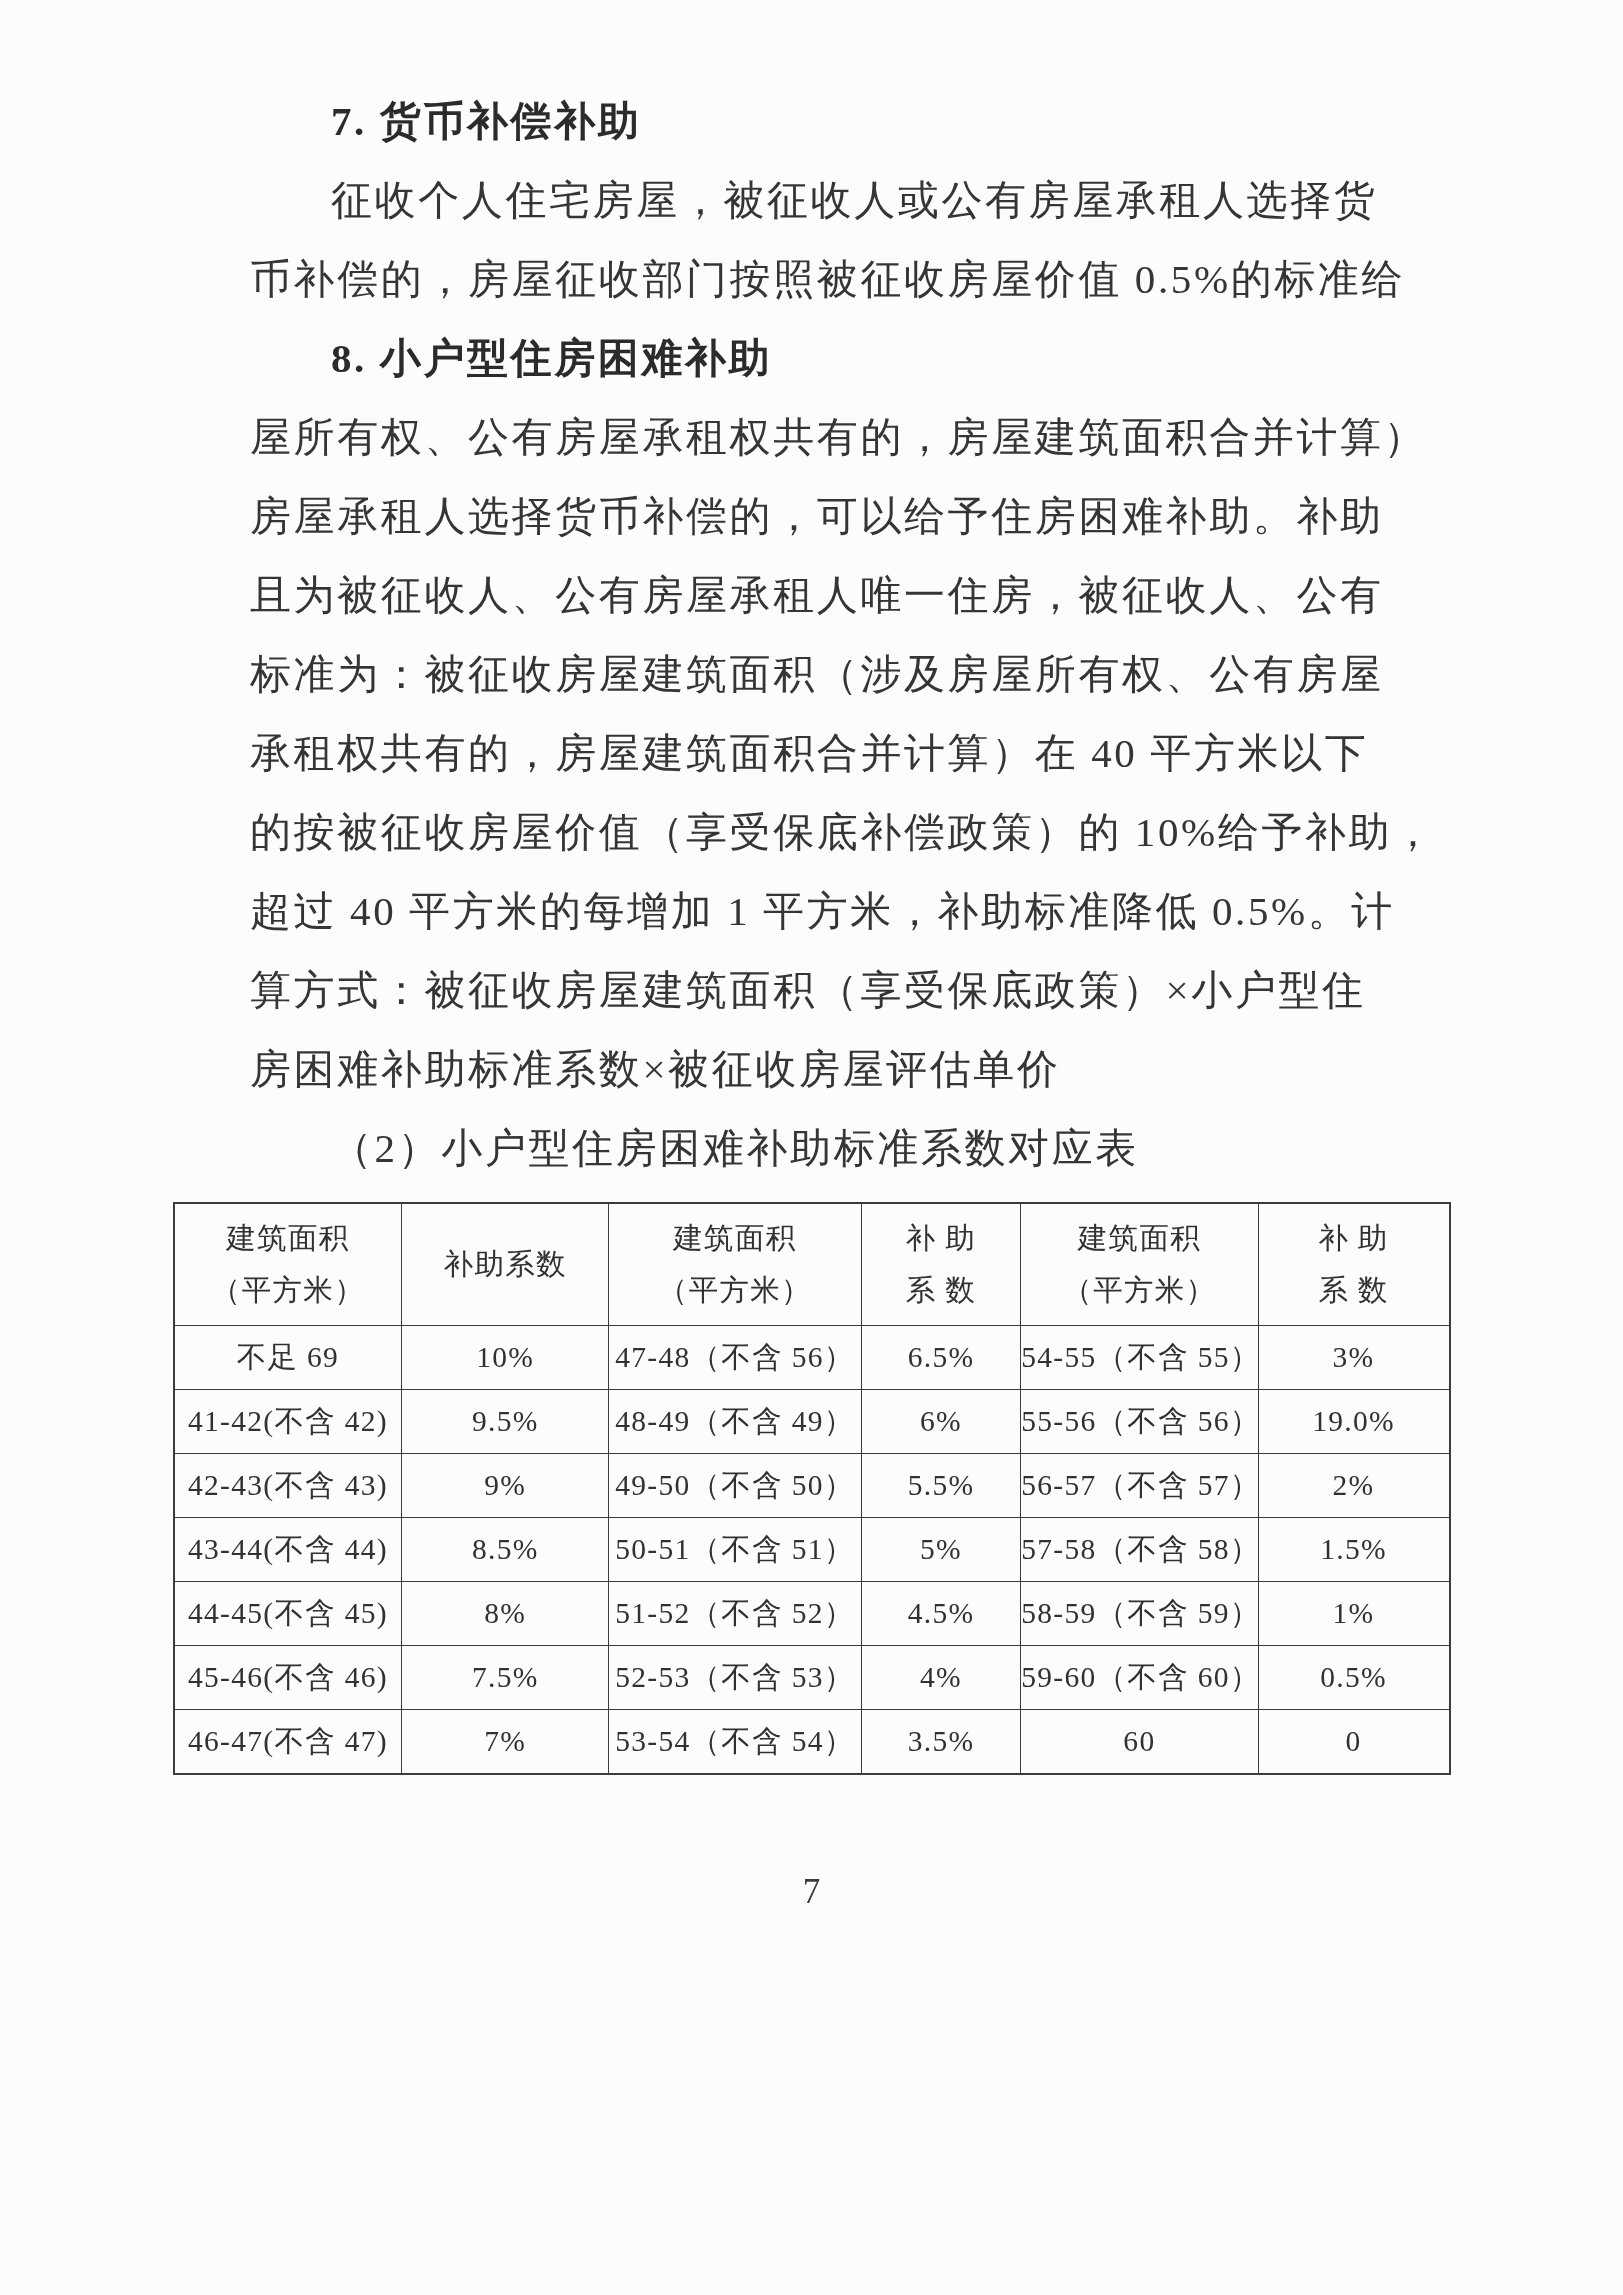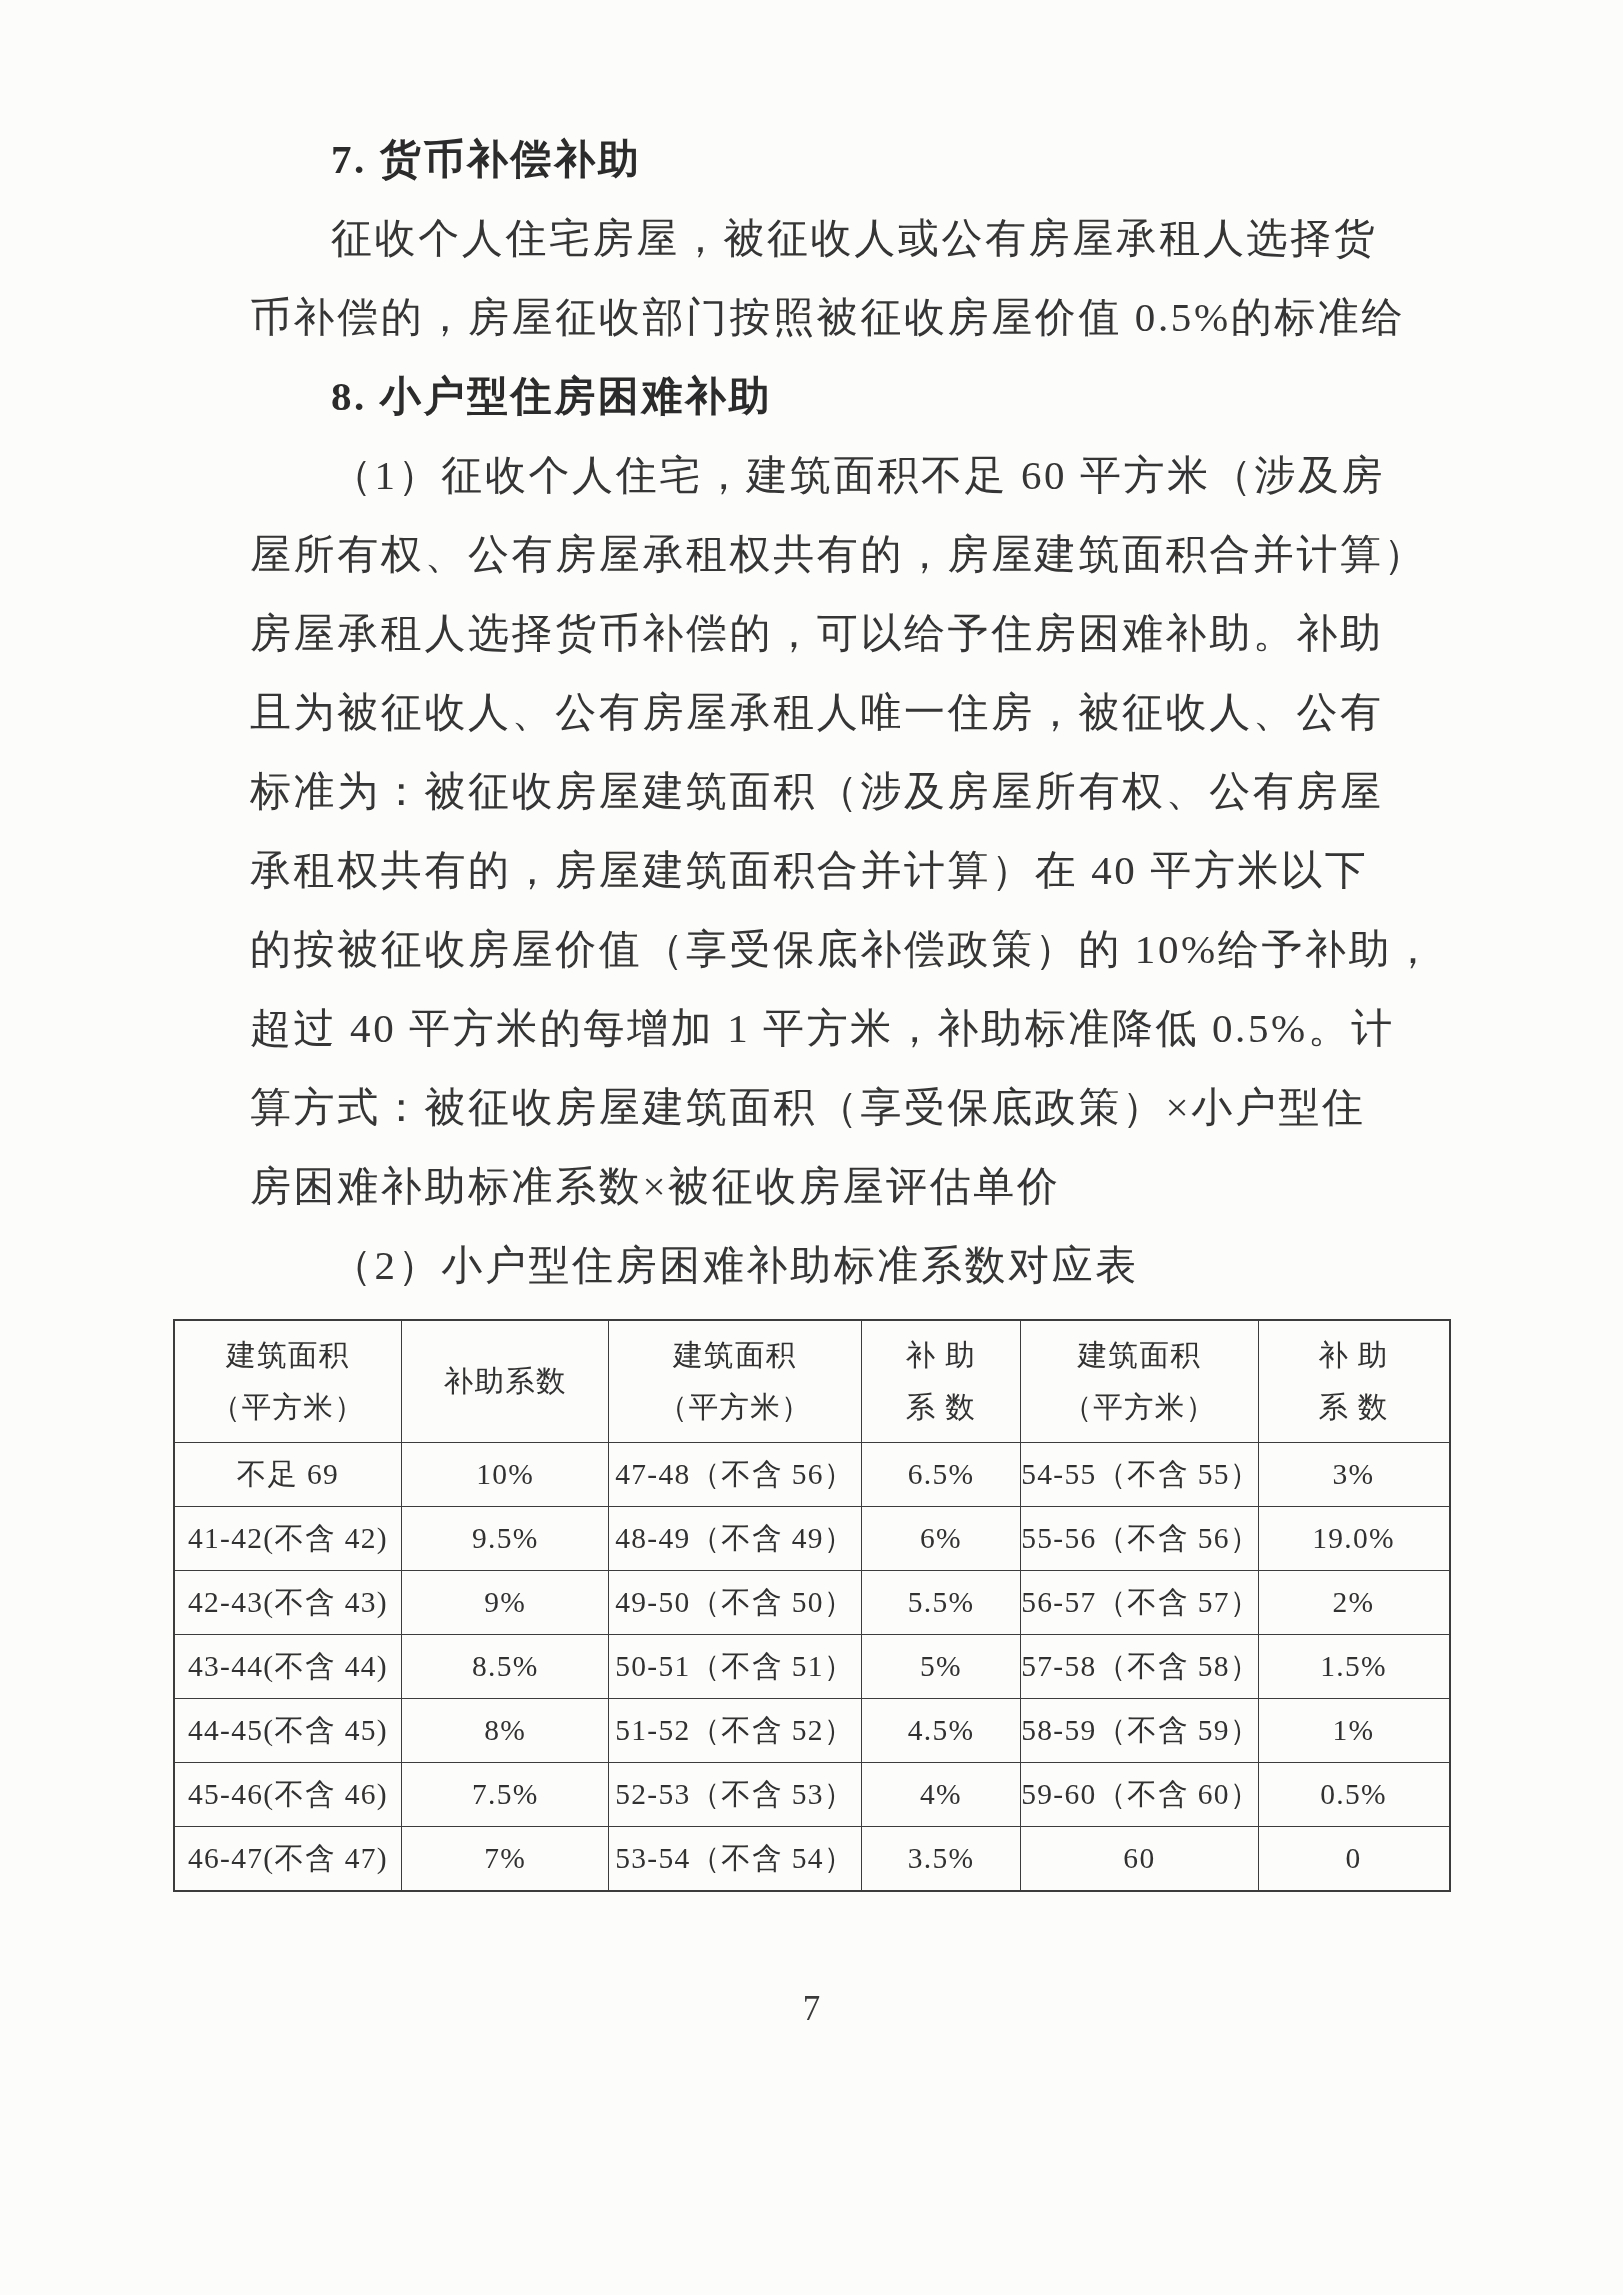--- a/index.html
+++ b/index.html
@@ -13,21 +13,21 @@
     color: #353535;
   }
   .page {
     width: 1623px;
     height: 2295px;
     position: relative;
   }
   .text-block {
     width: 1123px;
     margin: 0 auto;
-    padding-top: 120px;
+    padding-top: 82px;
     font-size: 41px;
     line-height: 79px;
     letter-spacing: 2.6px;
   }
   .doc-line {
     white-space: nowrap;
     height: 79px;
   }
   .doc-line.indent { text-indent: 81px; }
   .doc-line.heading { font-weight: bold; color: #2b2b2b; }
@@ -64,21 +64,20 @@
 </head>
 <body>
 
 <div class="page">
 
   <div class="text-block" id="doc-lines">
       <div class="doc-line heading indent">7. 货币补偿补助</div>
       <div class="doc-line indent">征收个人住宅房屋，被征收人或公有房屋承租人选择货</div>
       <div class="doc-line">币补偿的，房屋征收部门按照被征收房屋价值 0.5%的标准给</div>
       <div class="doc-line heading indent">8. 小户型住房困难补助</div>
-      <div class="doc-line indent">（1）征收个人住宅，建筑面积不足 60 平方米（涉及房</div>
       <div class="doc-line">屋所有权、公有房屋承租权共有的，房屋建筑面积合并计算）</div>
       <div class="doc-line">房屋承租人选择货币补偿的，可以给予住房困难补助。补助</div>
       <div class="doc-line">且为被征收人、公有房屋承租人唯一住房，被征收人、公有</div>
       <div class="doc-line">标准为：被征收房屋建筑面积（涉及房屋所有权、公有房屋</div>
       <div class="doc-line">承租权共有的，房屋建筑面积合并计算）在 40 平方米以下</div>
       <div class="doc-line">的按被征收房屋价值（享受保底补偿政策）的 10%给予补助，</div>
       <div class="doc-line">超过 40 平方米的每增加 1 平方米，补助标准降低 0.5%。计</div>
       <div class="doc-line">算方式：被征收房屋建筑面积（享受保底政策）×小户型住</div>
       <div class="doc-line">房困难补助标准系数×被征收房屋评估单价</div>
       <div class="doc-line indent">（2）小户型住房困难补助标准系数对应表</div>

